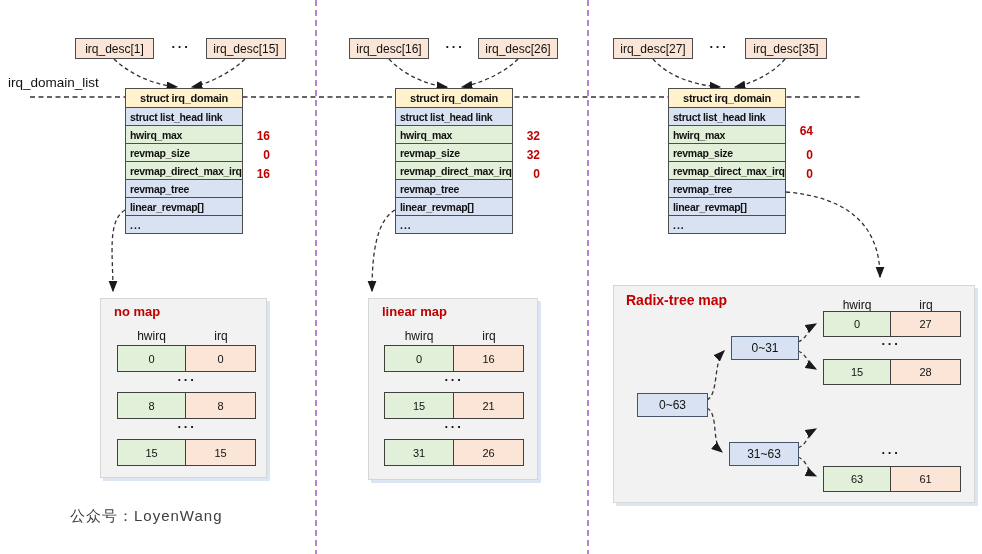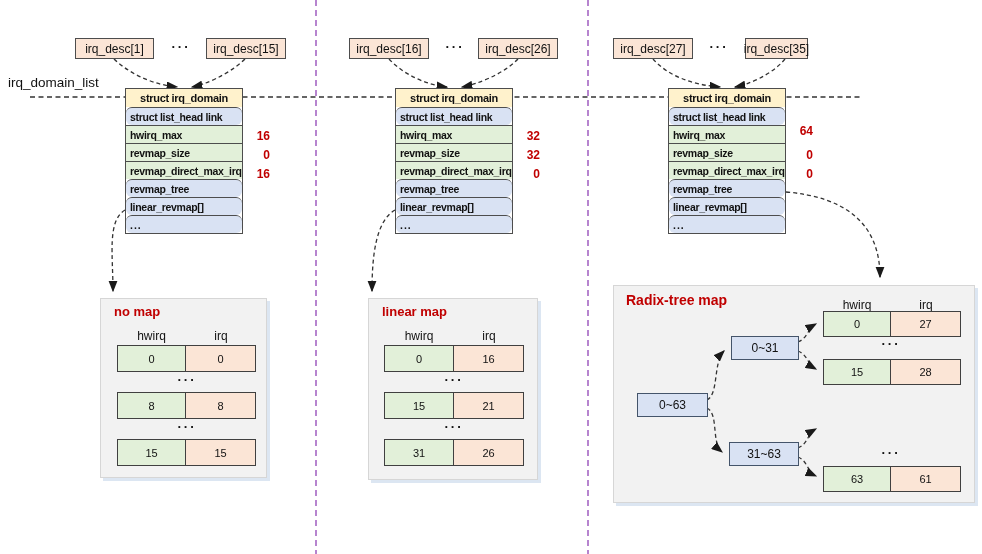--- a/index.html
+++ b/index.html
@@ -24,21 +24,21 @@
   .watermark { font-size:15px; color:#3f3f3f; letter-spacing:1px; }
 
   .struct {
     position:absolute; width:118px; border:1.4px solid #4d4d4d; background:#fff; z-index:3;
   }
   .srow {
     height:18px; border-top:1px solid #4d4d4d; font-size:10.5px; font-weight:600;
     letter-spacing:-0.3px; display:flex; align-items:center; padding-left:4px; color:#111;
   }
   .srow.head { border-top:none; justify-content:center; padding-left:0; background:#fff2cc; font-size:11px; }
-  .srow.blue { background:#d9e2f3;border-radius:6px; }
+  .srow.blue { background:#d9e2f3; }
   .srow.green { background:#e2f0d9; }
   .srow.more { font-weight:bold; letter-spacing:1px; }
   .sval {
     position:absolute; width:26px; text-align:right; font-size:12px; font-weight:700;
     color:#c00000; z-index:3;
   }
 
   .panel {
     position:absolute; background:#f2f2f2; border:1px solid #d6d6d6;
     box-shadow:3px 3px 0 #dce6f2;
@@ -88,20 +88,21 @@
       <path d="M707,400 C719,394 713,362 724,351"></path>
       <path d="M707,408 C719,414 711,443 722,452"></path>
       <path d="M798,342 C808,338 807,329 816,324"></path>
       <path d="M798,351 C808,355 807,364 816,369"></path>
       <path d="M798,448 C808,444 807,434 816,429"></path>
       <path d="M798,457 C808,461 807,472 816,476"></path>
     </g>
   </svg>
 
   <div class="freelabel domainlist" style="left:8px;top:75px">irq_domain_list</div>
+  <div class="freelabel watermark" style="left:70px;top:507px">公众号：LoyenWang</div>
 
   <div class="descbox" style="left:75px;top:38px;width:79px">irq_desc[1]</div>
   <div class="dots" style="left:161px;top:39px">···</div>
   <div class="descbox" style="left:206px;top:38px;width:80px">irq_desc[15]</div>
 
   <div class="struct" style="left:125px;top:88px">
     <div class="srow head">struct irq_domain</div>
     <div class="srow blue">struct list_head link</div>
     <div class="srow green">hwirq_max</div>
     <div class="srow green">revmap_size</div>
@@ -167,21 +168,21 @@
     </div>
     <div class="dots" style="left:65px;top:120px">···</div>
     <div class="mrow" style="left:15px;top:140px">
       <div class="cell hw" style="width:70px">31</div>
       <div class="cell iq" style="width:70px">26</div>
     </div>
   </div>
 
   <div class="descbox" style="left:613px;top:38px;width:80px">irq_desc[27]</div>
   <div class="dots" style="left:699px;top:39px">···</div>
-  <div class="descbox" style="left:745px;top:38px;width:63px">irq_desc[35]</div>
+  <div class="descbox" style="left:745px;top:38px;width:82px">irq_desc[35]</div>
 
   <div class="struct" style="left:668px;top:88px">
     <div class="srow head">struct irq_domain</div>
     <div class="srow blue">struct list_head link</div>
     <div class="srow green">hwirq_max</div>
     <div class="srow green">revmap_size</div>
     <div class="srow green">revmap_direct_max_irq</div>
     <div class="srow blue">revmap_tree</div>
     <div class="srow blue">linear_revmap[]</div>
     <div class="srow blue more">...</div>

